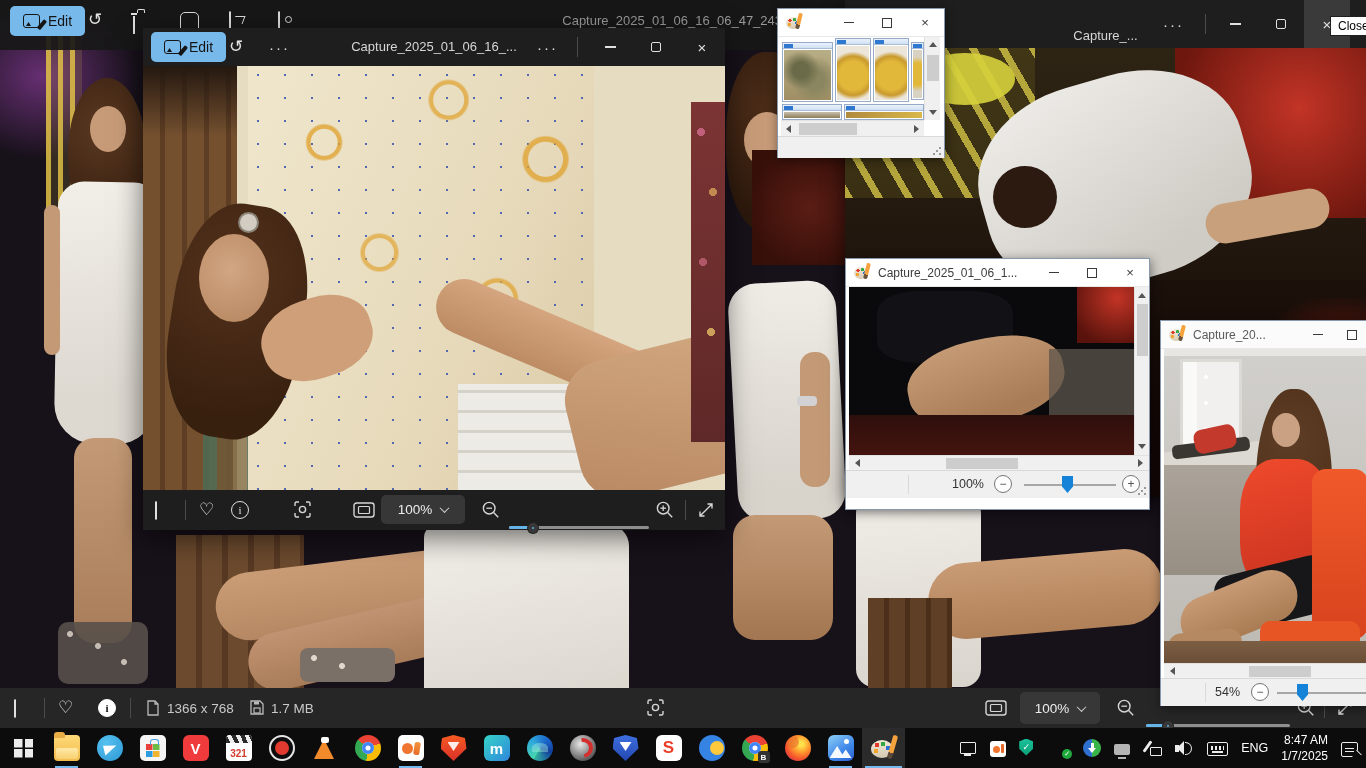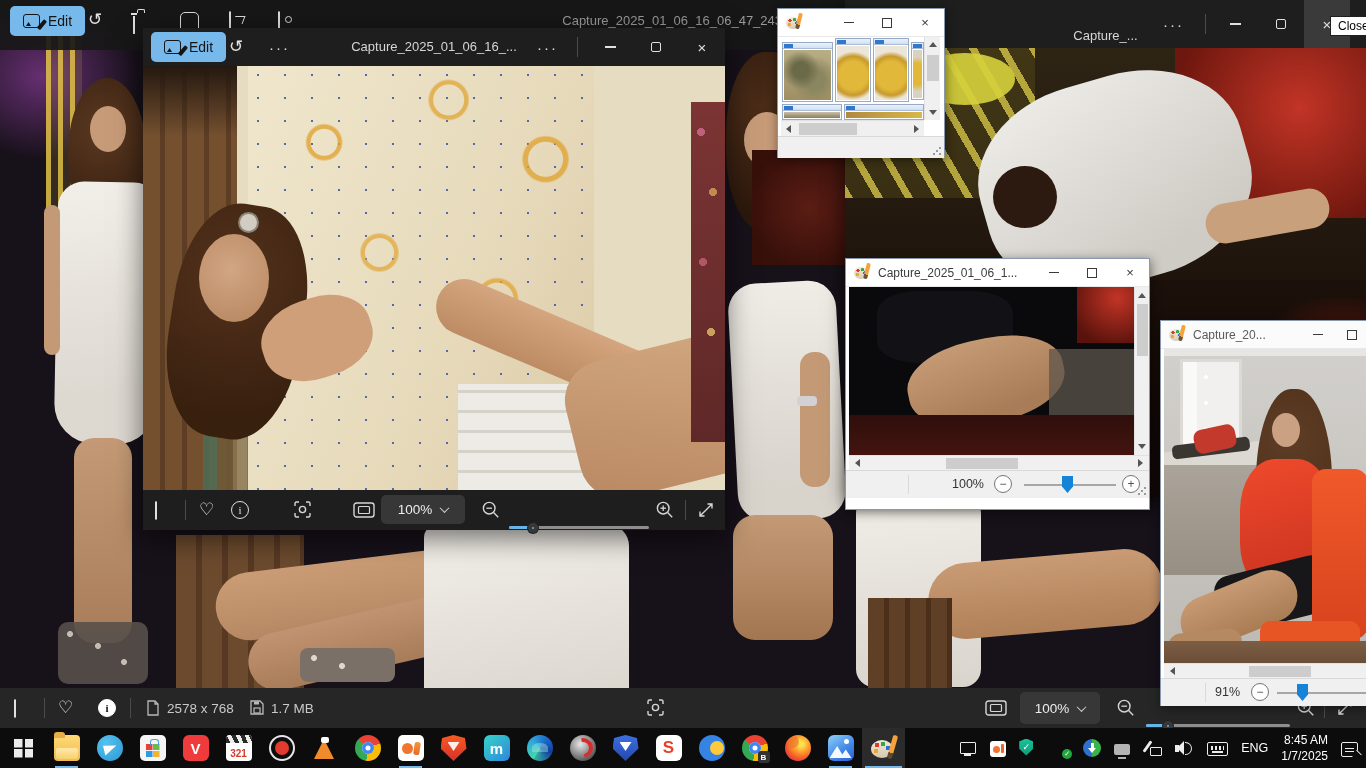--- a/index.html
+++ b/index.html
@@ -256,21 +256,21 @@
     <div class="a" style="left:0;top:688px;width:1366px;height:40px;background:#262626">
       <span class="a film" style="left:14px;top:12px"></span>
       <span class="a vdiv" style="left:44px;top:10px"></span>
       <span class="a heart-glyph" style="left:58px;top:11px">♡</span>
       <span class="a info-circ filled" style="left:98px;top:11px">i</span>
       <span class="a vdiv" style="left:130px;top:10px"></span>
       <svg class="a lineicon" style="left:146px;top:12px" width="14" height="16" viewBox="0 0 14 16">
           <path d="M2 1h7l3 3v11H2z" fill="none" stroke="#b9b9b9" stroke-width="1.3"></path>
           <path d="M9 1v3h3" fill="none" stroke="#b9b9b9" stroke-width="1.3"></path>
         </svg>
-      <span class="a" style="left:167px;top:13px;font-size:13.5px;color:#c9c9c9">2578 x 768</span>
+      <span class="a" style="left:167px;top:13px;font-size:13.5px;color:#c9c9c9">1366 x 768</span>
       <svg class="a lineicon" style="left:250px;top:12px" width="14" height="15" viewBox="0 0 14 15">
           <path d="M1 1h9l3 3v10H1z" fill="none" stroke="#b9b9b9" stroke-width="1.3"></path>
           <rect x="4" y="8" width="6" height="5" fill="none" stroke="#b9b9b9" stroke-width="1.2"></rect>
           <rect x="4" y="1.5" width="5" height="3" fill="#b9b9b9"></rect>
         </svg>
       <span class="a" style="left:271px;top:13px;font-size:13.5px;color:#c9c9c9">1.7 MB</span>
       <svg class="a lineicon" style="left:646px;top:10px" width="19" height="19" viewBox="0 0 19 19">
           <path d="M2 6V3.5A1.5 1.5 0 0 1 3.5 2H6 M13 2h2.5A1.5 1.5 0 0 1 17 3.5V6 M17 13v2.5a1.5 1.5 0 0 1-1.5 1.5H13 M6 17H3.5A1.5 1.5 0 0 1 2 15.5V13" stroke="#d6d6d6" stroke-width="1.4" fill="none"></path>
           <circle cx="9.5" cy="9.5" r="3.1" stroke="#d6d6d6" stroke-width="1.4" fill="none"></circle>
         </svg>
@@ -543,21 +543,21 @@
       <i class="b" style="left:148px;top:120px;width:56px;height:170px;border-radius:14px;background:linear-gradient(#f0592a,#d8431e)"></i>
       <i class="b" style="left:96px;top:272px;width:100px;height:30px;border-radius:10px;background:#e85525"></i>
       <i class="b" style="left:0;top:292px;width:204px;height:22px;background:linear-gradient(#7c5e44,#6a4e36)"></i>
     </div>
     <div class="sbh" style="left:3px;top:342px;width:204px;height:15px">
       <span class="tri l" style="margin-left:6px"></span>
       <span class="sb-thumb" style="width:62px;height:11px;margin-left:74px"></span>
     </div>
     <div class="paint-status" style="top:357px;height:28px">
       <span class="ps-div" style="left:44px"></span>
-      <span class="a" style="left:54px;top:6px">91%</span>
+      <span class="a" style="left:54px;top:6px">54%</span>
       <span class="pz-circle" style="left:90px;top:4px">−</span>
       <span class="pz-track" style="left:116px;top:13px;width:92px">
           <span class="pz-knob" style="left:20px"></span>
         </span>
     </div>
   </section>
 
   <div class="tooltip" style="left:1330px;top:16px;z-index:30">Close</div>
 
   <footer class="taskbar">
@@ -637,20 +637,20 @@
       <span class="tr"><span class="tr-defender"></span><span class="chk tr-defender-chk a" style="right:-2px;bottom:-1px;width:10px;height:10px;background:#1fa83c;border-radius:50%;color:#fff;font-size:7px;line-height:10px;text-align:center">✓</span></span>
       <span class="tr tr-idm"></span>
       <span class="tr tr-display"></span>
       <span class="tr tr-pen"></span>
       <span class="tr tr-vol">
           <span class="wav"></span>
         </span>
       <span class="tr tr-kbd"></span>
       <span class="tr-lang">ENG</span>
       <div class="tr-clock">
-        <div>8:45 AM</div>
+        <div>8:47 AM</div>
         <div>1/7/2025</div>
       </div>
       <span class="tr tr-action"></span>
     </div>
   </footer>
 
 </div>
 
 </body></html>

